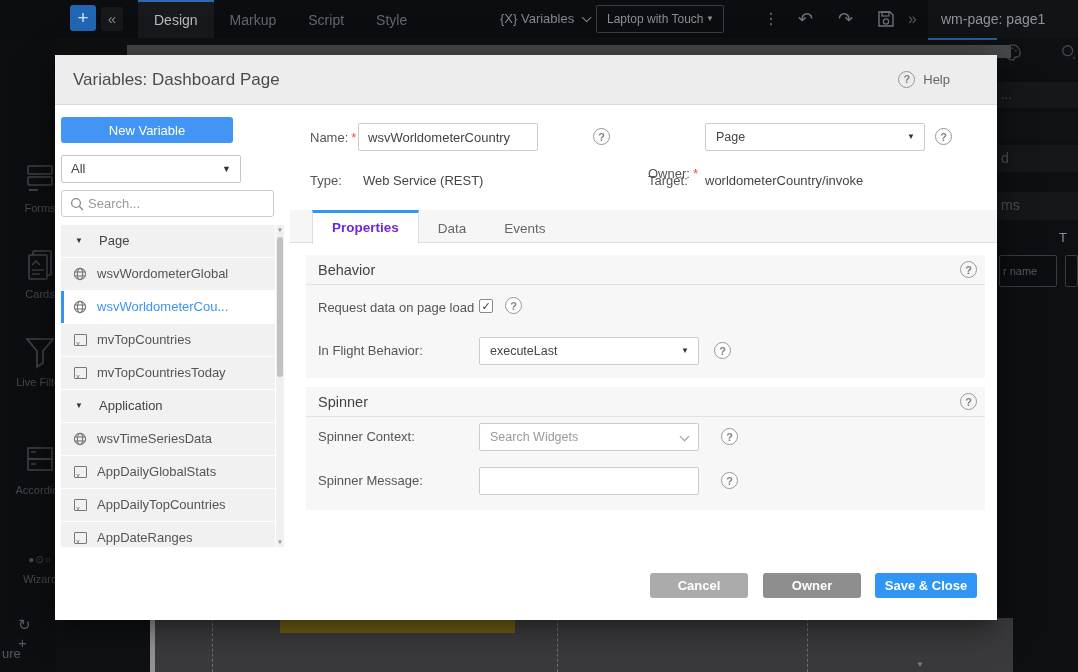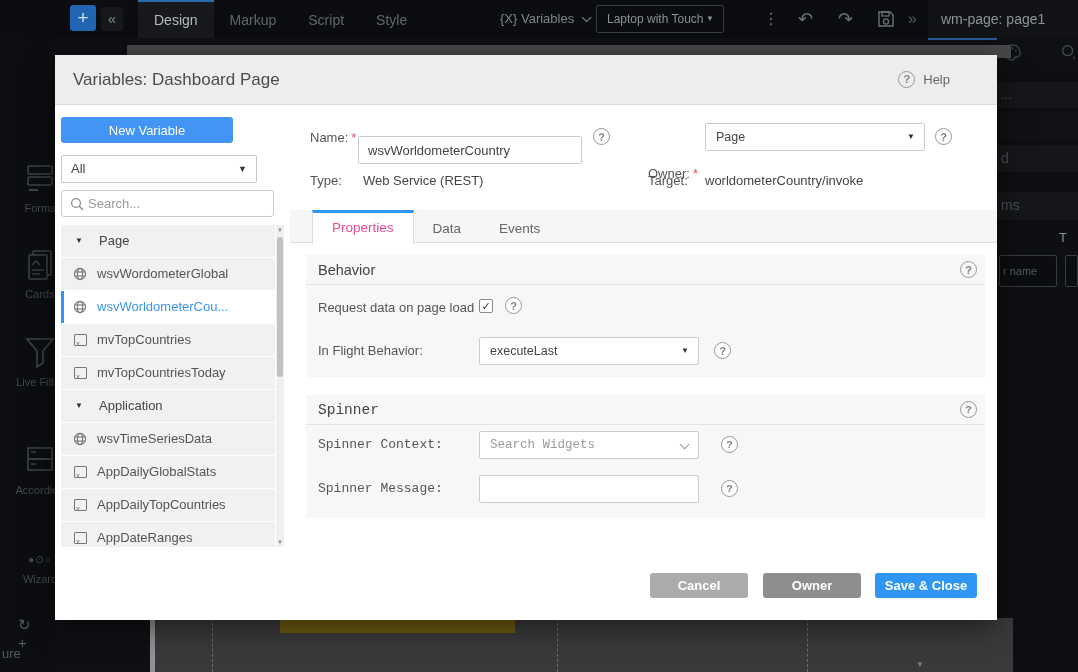--- a/index.html
+++ b/index.html
@@ -50,21 +50,21 @@
   .modal { position:absolute; left:55px; top:55px; width:942px; height:565px; background:#ffffff; box-shadow:0 6px 30px rgba(0,0,0,0.55); z-index:10; }
   .modal-header { position:absolute; left:0; top:0; width:942px; height:50px; background:#ededed; border-bottom:1px solid #d9d9d9; }
   .modal-title { position:absolute; left:18px; top:0; line-height:49px; font-size:17px; color:#4c4c4c; }
   .help-link { position:absolute; right:47px; top:0; line-height:49px; font-size:13px; color:#666; }
   .q { display:inline-flex; width:17px; height:17px; border:1.5px solid #979797; border-radius:50%; color:#838383; font-size:11px; font-weight:bold; align-items:center; justify-content:center; background:#fff; }
   .help-link .q { position:absolute; left:-25px; top:16px; background:transparent; }
 
   
   .msidebar { position:absolute; left:0; top:50px; width:235px; height:515px; background:#fff; }
   .new-var-btn { position:absolute; left:6px; top:12px; width:172px; height:26px; background:#4295f5; border:none; border-radius:3px; color:#fff; font-size:13px; font-family:inherit; }
-  .all-select { position:absolute; left:6px; top:50px; width:196px; height:28px; border:1px solid #c6c6c6; border-radius:2px; background:#fff; font-size:13px; color:#444; line-height:26px; padding-left:9px; }
+  .all-select { position:absolute; left:6px; top:50px; width:180px; height:28px; border:1px solid #c6c6c6; border-radius:2px; background:#fff; font-size:13px; color:#444; line-height:26px; padding-left:9px; }
   .all-select .darr { position:absolute; right:9px; top:0; line-height:26px; font-size:9px; color:#333; }
   .search-box { position:absolute; left:6px; top:85px; width:213px; height:27px; border:1px solid #ccc; border-radius:3px; background:#fff;padding-left:15px; }
   .search-box svg { position:absolute; left:8px; top:6px; }
   .search-box input { position:absolute; left:26px; top:1px; width:180px; height:23px; border:none; outline:none; font-size:13px; color:#444; font-family:inherit; }
   .search-box input::placeholder { color:#9a9a9a; }
   .tree { position:absolute; left:6px; top:120px; width:214px; height:322px; overflow:hidden; }
   .tree-row { position:relative; height:32px; margin-bottom:1px; background:#f1f1f1; line-height:32px; font-size:13px; color:#555; white-space:nowrap; }
   .tree-row.group { color:#444; }
   .tree-row .caret { position:absolute; left:14px; top:0; font-size:8px; color:#333; }
   .tree-row .glabel { position:absolute; left:38px; }
@@ -85,21 +85,21 @@
   .txt { position:absolute; height:28px; border:1px solid #ccc; border-radius:2px; font-size:13px; color:#444; padding:0 9px; font-family:inherit; background:#fff; }
   .sel { position:absolute; height:28px; border:1px solid #ccc; border-radius:2px; background:#fff; font-size:12.5px; color:#444; line-height:26px; padding-left:10px; }
   .sel .darr { position:absolute; right:9px; top:0; line-height:26px; font-size:8px; color:#333; }
   .sel .chev { position:absolute; right:10px; top:9px; width:7px; height:7px; border-right:1.4px solid #999; border-bottom:1.4px solid #999; transform:rotate(45deg); }
   .sel .ph { color:#9a9a9a; }
   .fval { position:absolute; font-size:13px; color:#444; }
   .mq { position:absolute; }
 
   .ptabs { position:absolute; left:0; top:105px; width:707px; height:33px; background:#f6f6f6; border-bottom:1px solid #ddd; display:flex; padding-left:22px; }
   .ptab { padding:0 19px; line-height:32px; font-size:13.5px; color:#666; border-top:3px solid transparent; }
-  .ptab.active { background:#fff; color:#ec4899; border-top:3px solid #2f96f4; border-left:1px solid #ddd; border-right:1px solid #ddd; line-height:29px; height:34px; }
+  .ptab.active { background:#fff; color:#6d28d9; border-top:3px solid #2f96f4; border-left:1px solid #ddd; border-right:1px solid #ddd; line-height:29px; height:34px;font-weight:bold; }
 
   .panel { position:absolute; left:16px; width:679px; height:123px; background:#f7f7f7; }
   .panel-hd { position:absolute; left:0; top:0; width:100%; height:30px; border-bottom:1px solid #e2e2e2; font-size:14.5px; color:#444; line-height:30px; padding-left:12px; }
   .panel-hd .q { position:absolute; right:8px; top:6px; background:transparent; }
   .panel .rowlabel { position:absolute; left:12px; font-size:13px; color:#555; }
   .checkbox { position:absolute; left:173px; top:44px; width:14px; height:14px; border:1px solid #8a8a8a; border-radius:2px; background:#fff; font-size:11px; line-height:12px; text-align:center; color:#333; font-weight:bold; }
 
   
   .mfooter { position:absolute; left:0; top:510px; width:942px; height:55px; background:#fff; }
   .btn { position:absolute; top:8px; height:25px; border:none; border-radius:3px; color:#fff; font-size:13px; font-weight:bold; font-family:inherit; }
@@ -307,21 +307,21 @@
       </div>
       <div class="sbar">
         <div class="arr" style="top:2px;">▼</div>
         <div class="thumb"></div>
         <div class="arr" style="bottom:2px;">▼</div>
       </div>
     </div>
 
     <div class="mmain">
       <div class="flabel" style="left:20px; top:25px;"><span>Name:</span><span class="req">*</span></div>
-      <input class="txt" style="left: 68px; top: 18px; width: 224px; margin-top: 13px;" value="wsvWorldometerCountry">
+      <input class="txt" style="left: 68px; top: 18px; width: 180px;" value="wsvWorldometerCountry">
       <span class="q mq" style="left:303px; top:23px;">?</span>
 
       <div class="flabel" style="left:358px; top:25px;margin-top:36px;"><span>Owner:</span><span class="req">*</span></div>
       <div class="sel" style="left:415px; top:18px; width:220px;">
         <span>Page</span>
         <span class="darr">▼</span>
       </div>
       <span class="q mq" style="left:645px; top:23px;">?</span>
 
       <div class="flabel" style="left:20px; top:68px;">Type:</div>
@@ -344,21 +344,21 @@
         <span class="checkbox">✓</span>
         <span class="q mq" style="left:199px; top:42px;">?</span>
         <div class="rowlabel" style="top:88px;">In Flight Behavior:</div>
         <div class="sel" style="left:173px; top:82px; width:220px;">
           <span>executeLast</span>
           <span class="darr">▼</span>
         </div>
         <span class="q mq" style="left:408px; top:87px;">?</span>
       </div>
 
-      <div class="panel" style="top:290px;font-family:Liberation Mono, monospace;">
+      <div class="panel" style="top:282px;">
         <div class="panel-hd">
           <span>Spinner</span>
           <span class="q">?</span>
         </div>
         <div class="rowlabel" style="top:42px;">Spinner Context:</div>
         <div class="sel" style="left:173px; top:36px; width:220px;">
           <span class="ph">Search Widgets</span>
           <span class="chev"></span>
         </div>
         <span class="q mq" style="left:415px; top:41px;">?</span>

